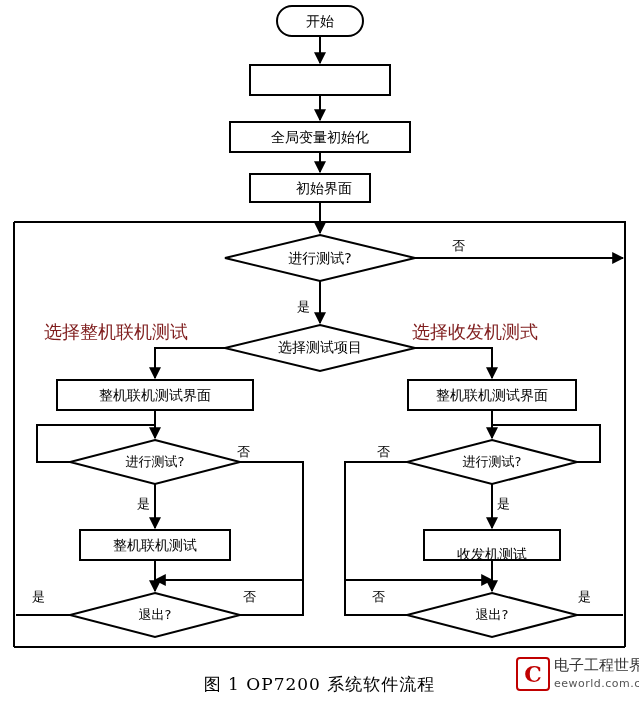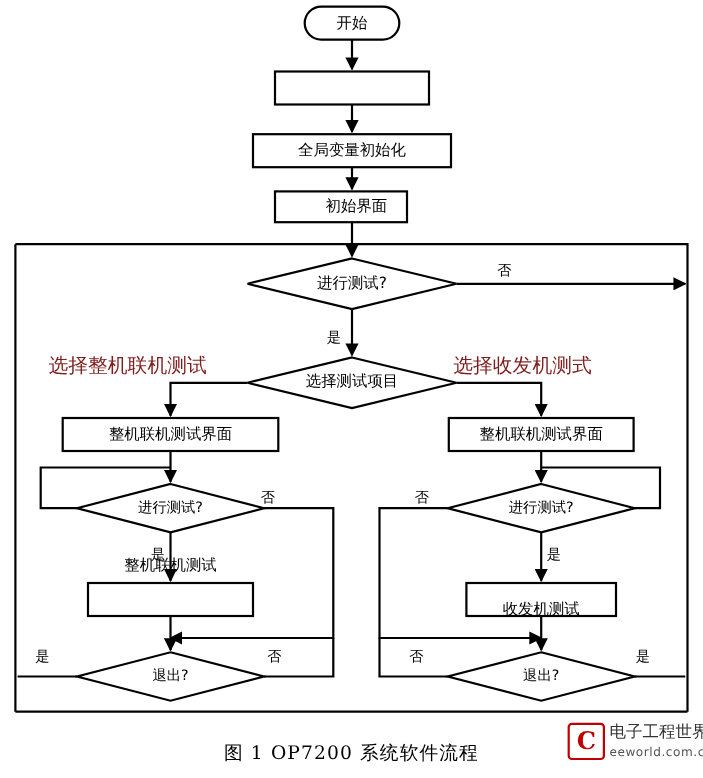--- a/index.html
+++ b/index.html
@@ -181,21 +181,21 @@
 
   <div class="node-text" style="left:277px; top:14px; width:86px;">开始</div>
   <div class="node-text" style="left:230px; top:130px; width:180px;">全局变量初始化</div>
   <div class="node-text" style="left:250px; top:181px; width:120px;margin-left:14px;">初始界面</div>
   <div class="node-text" style="left:240px; top:251px; width:160px;">进行测试?</div>
   <div class="node-text" style="left:240px; top:341px; width:160px;font-family:Liberation Serif, serif;">选择测试项目</div>
   <div class="node-text" style="left:57px; top:388px; width:196px;">整机联机测试界面</div>
   <div class="node-text" style="left:408px; top:388px; width:168px;">整机联机测试界面</div>
   <div class="node-text" style="left:85px; top:455px; width:140px; font-size:13px;">进行测试?</div>
   <div class="node-text" style="left:422px; top:455px; width:140px; font-size:13px;">进行测试?</div>
-  <div class="node-text" style="left:80px; top:508px; width:150px;font-family:Liberation Mono, monospace;">整机联机测试</div>
+  <div class="node-text" style="left:80px; top:538px; width:150px;">整机联机测试</div>
   <div class="node-text" style="left:424px; top:547px; width:136px;">收发机测试</div>
   <div class="node-text" style="left:95px; top:608px; width:120px; font-size:13px;">退出?</div>
   <div class="node-text" style="left:432px; top:608px; width:120px; font-size:13px;">退出?</div>
 
   <div class="edge-label" style="left:452px; top:237px;">否</div>
   <div class="edge-label" style="left:297px; top:298px;">是</div>
   <div class="edge-label" style="left:137px; top:495px;">是</div>
   <div class="edge-label" style="left:237px; top:443px;">否</div>
   <div class="edge-label" style="left:497px; top:495px;">是</div>
   <div class="edge-label" style="left:377px; top:443px;">否</div>

